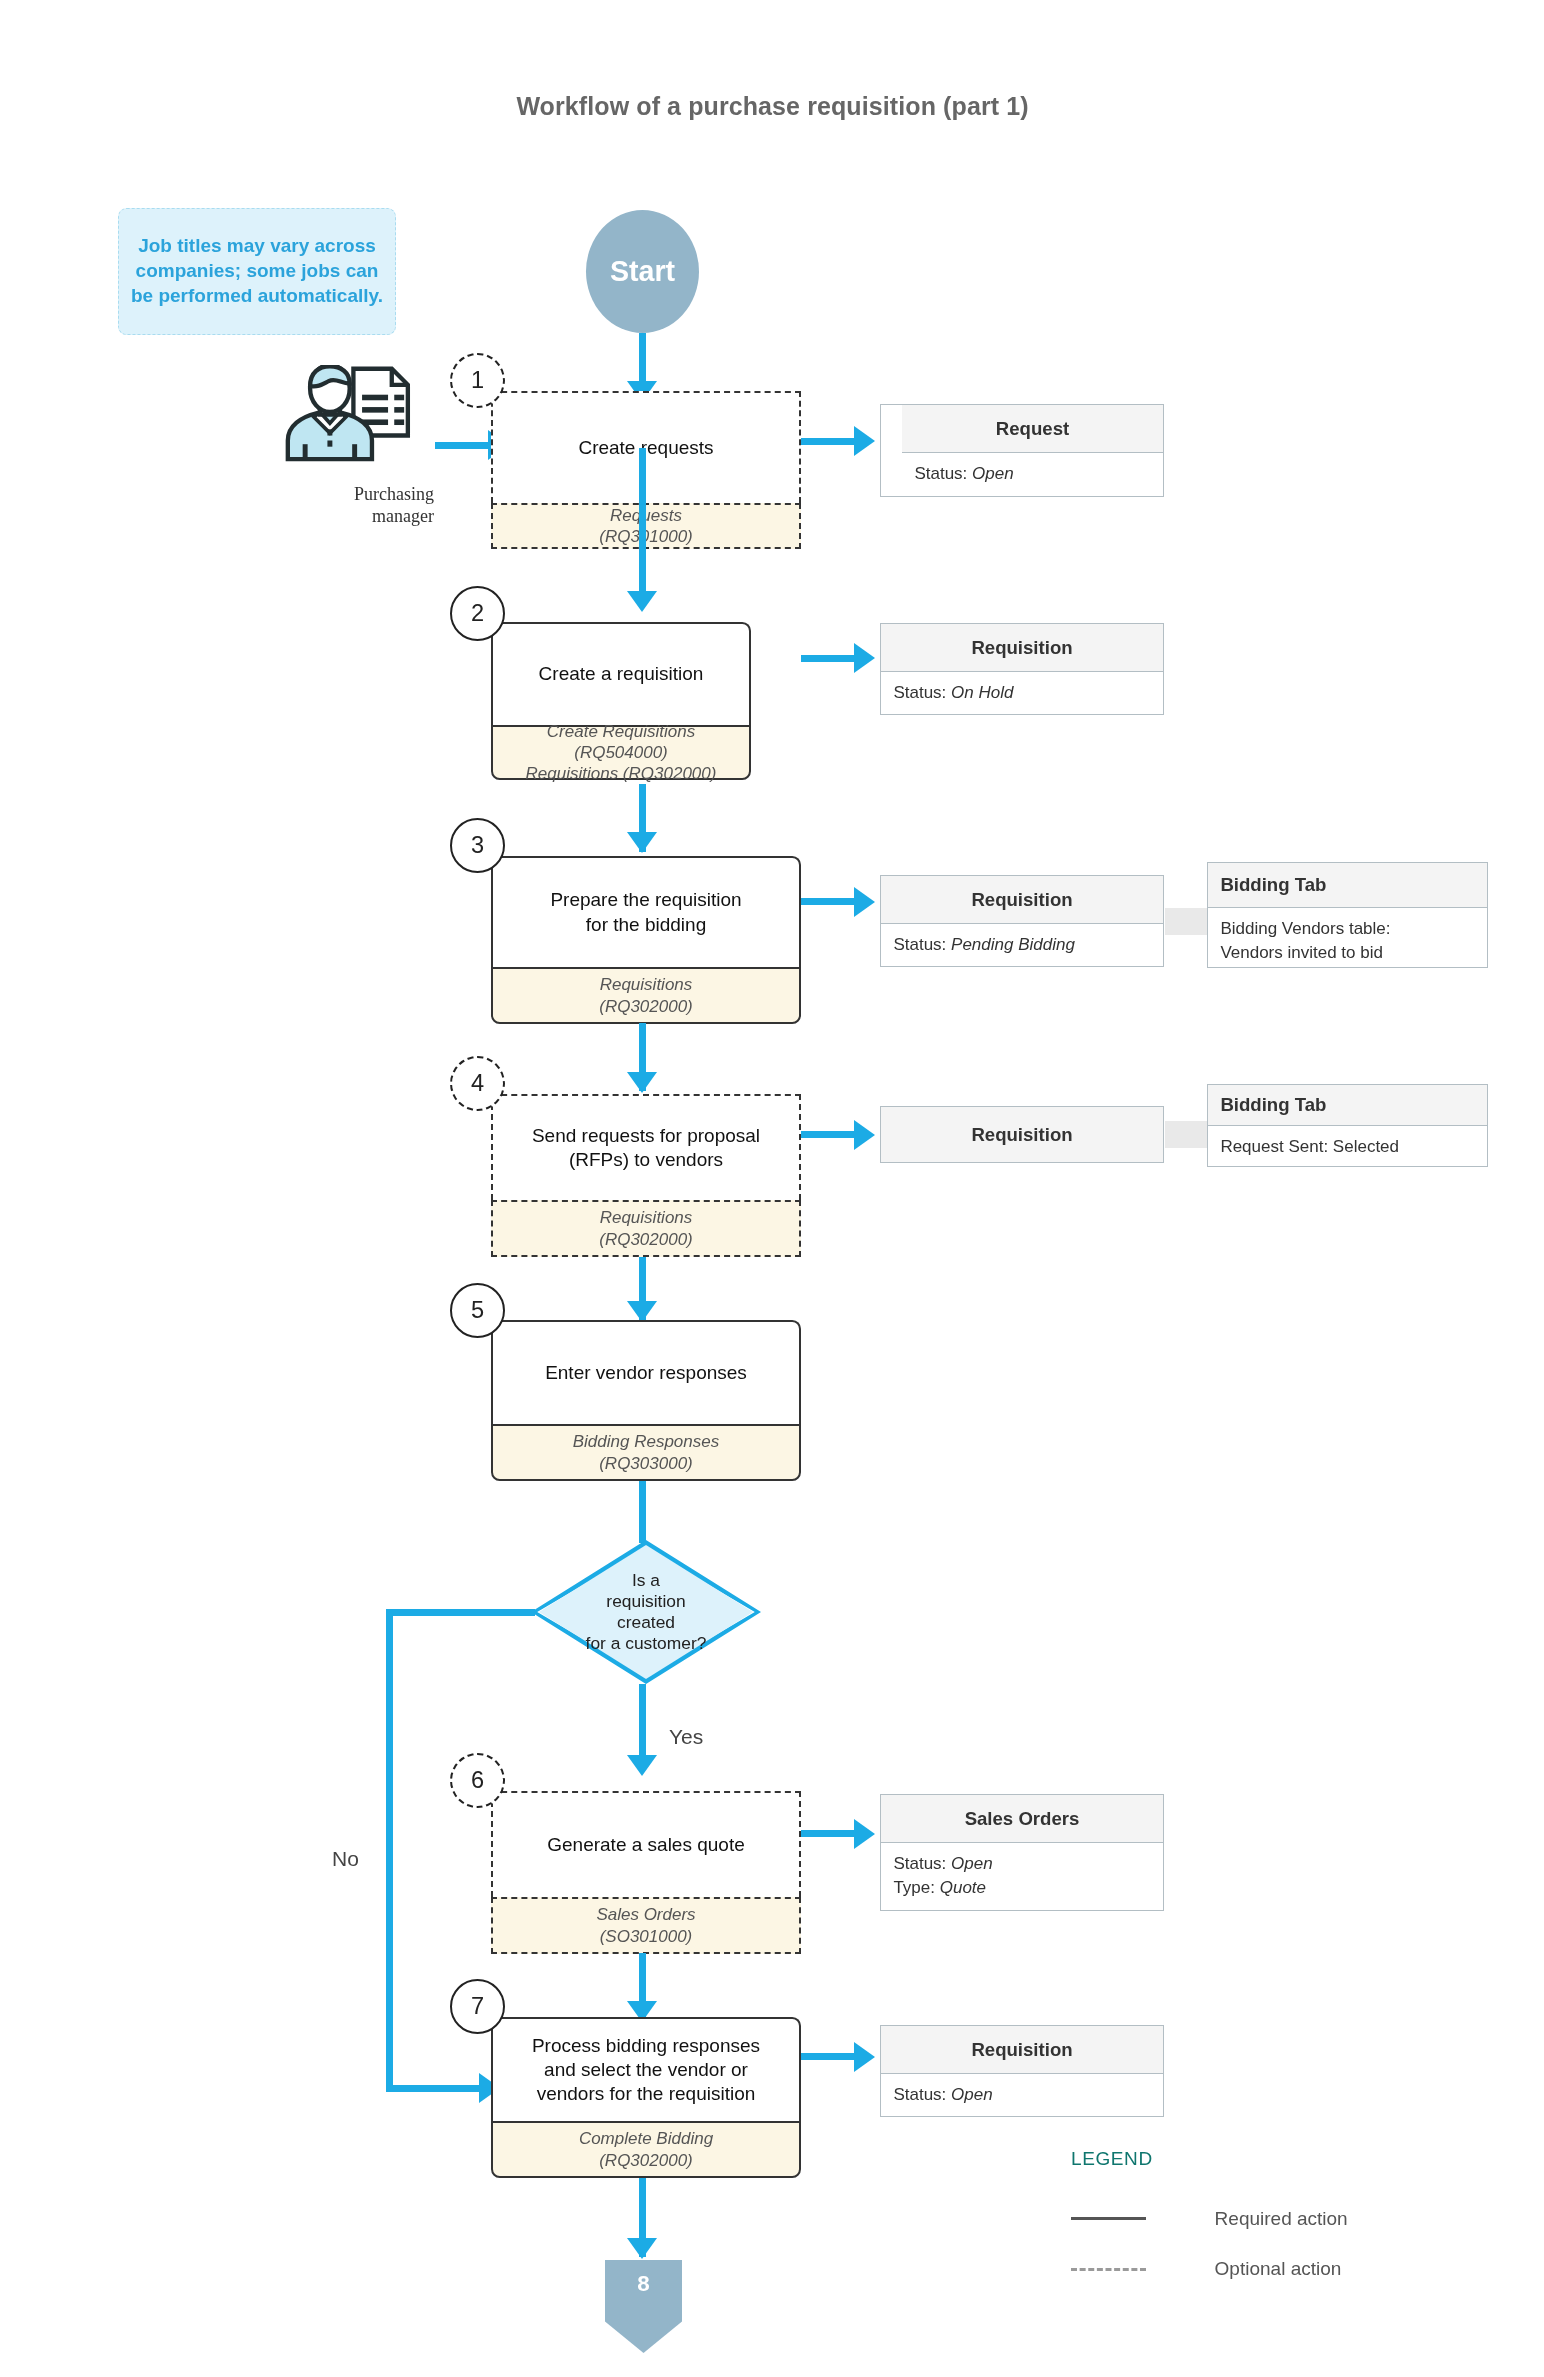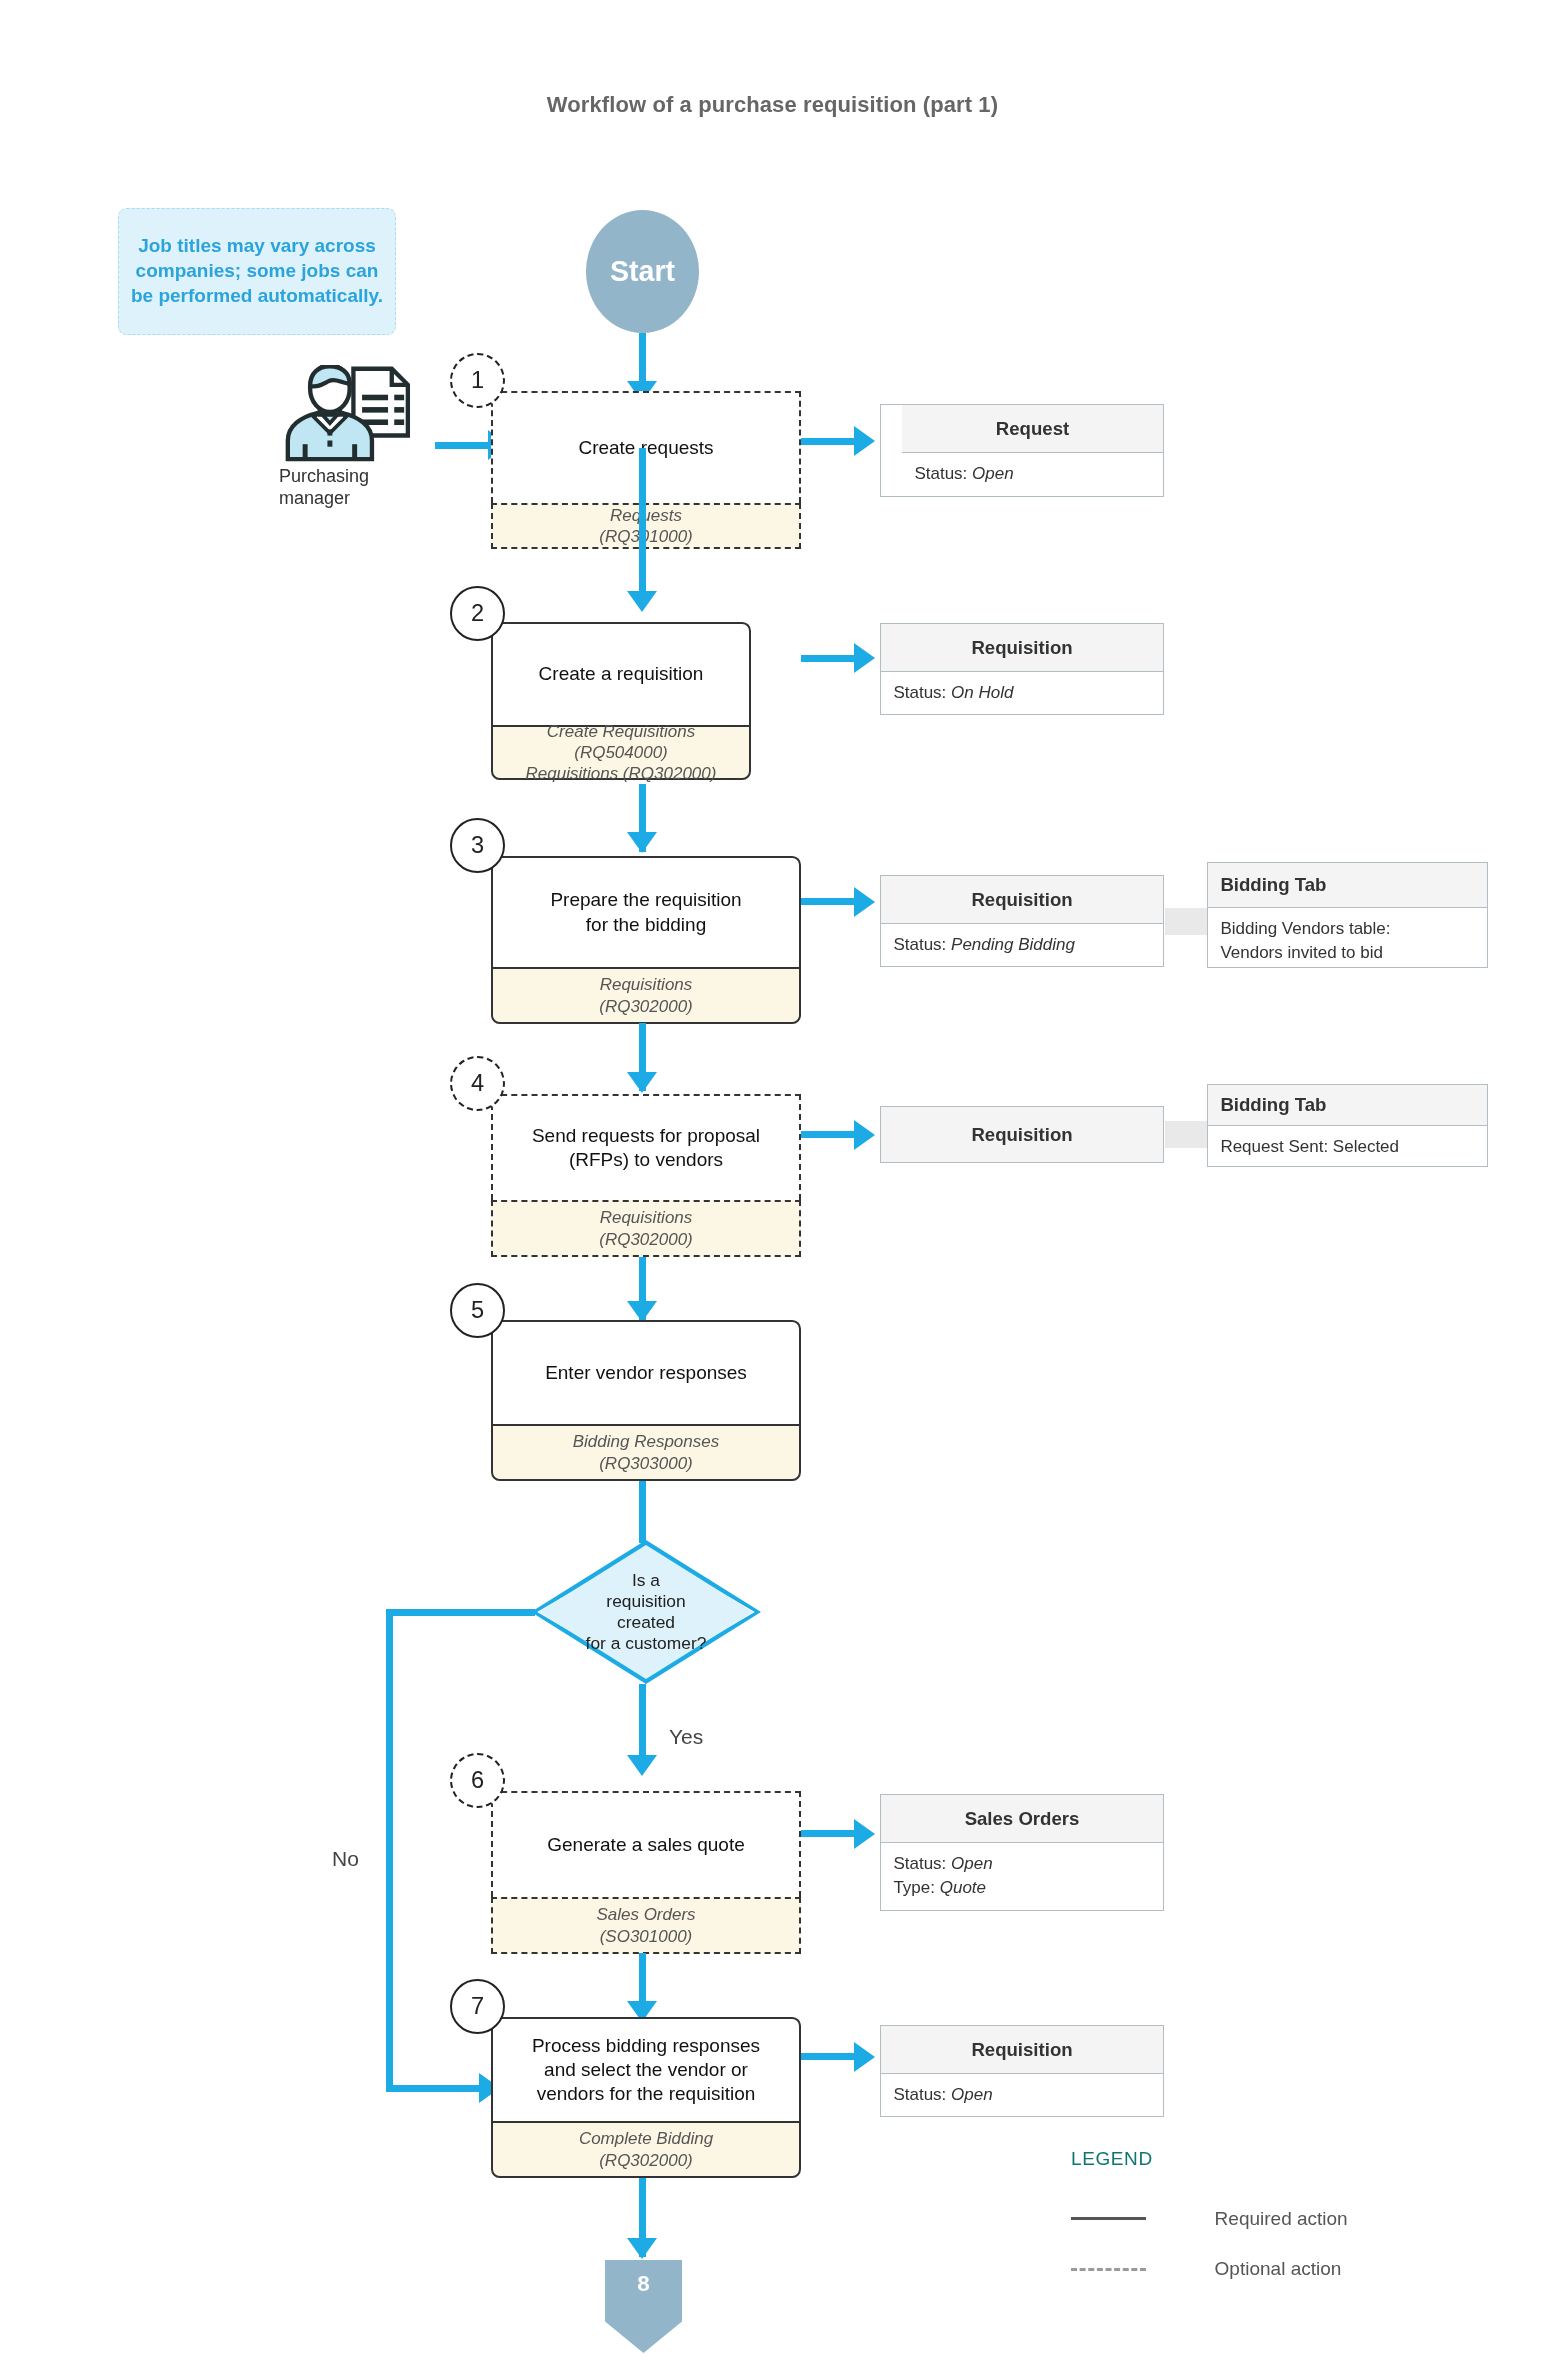--- a/index.html
+++ b/index.html
@@ -2,21 +2,21 @@
 <html style="font-size:10px"><head>
 <meta charset="utf-8">
 <style>
   html,body{margin:0;padding:0;background:#ffffff;}
   body{font-family:"Liberation Sans", sans-serif;}
   #canvas{position:relative;width:1545px;height:2377px;background:#ffffff;overflow:hidden;}
 
   
   .title{
     position:absolute;left:0;right:0;top:92px;text-align:center;
-    font-size:22px;font-weight:bold;color:#666666;letter-spacing:0.1px;
+    font-size:25px;font-weight:bold;color:#666666;letter-spacing:0.1px;
   }
 
   
   .note{
     position:absolute;left:118px;top:208px;width:278px;height:127px;
     background:#ddf2fb;border:1.9px dashed #a9dcf0;border-radius:8.7px;
     display:flex;align-items:center;justify-content:center;
     color:#2ba3db;font-weight:bold;font-size:19px;line-height:1.30;text-align:center;
     box-sizing:border-box;padding:3.7px 11.2px;
   }
@@ -116,21 +116,21 @@
     border-top:15px solid transparent;border-bottom:15px solid transparent;
     border-left:21px solid #1cabe5;
   }
 
   
   .flab{position:absolute;font-size:21px;color:#444444;}
 
   
   .actor{position:absolute;left:279px;top:365px;width:155px;}
   .actor .cap{
-    margin-top:0;text-align:left;font-size:18px;color:#333333;line-height:1.2;white-space:pre-line;
+    margin-top:18px;text-align:right;font-size:18px;color:#333333;line-height:1.2;white-space:pre-line;font-family:Liberation Serif, serif;
   }
 
   
   .legend{position:absolute;left:1071px;top:2148px;width:385px;}
   .legend .ltitle{font-size:19px;color:#0f766e;letter-spacing:0.6px;margin-bottom:30px;}
   .legend .row{display:flex;align-items:center;height:37px;gap:40px;}
   .legend .swatch{width:75px;margin-right:28.6px;}
   .legend .swatch.solid{border-top:3.1px solid #555555;}
   .legend .swatch.dashed{border-top:3.1px dashed #9a9a9a;}
   .legend .ltext{font-size:19px;color:#555555;}

